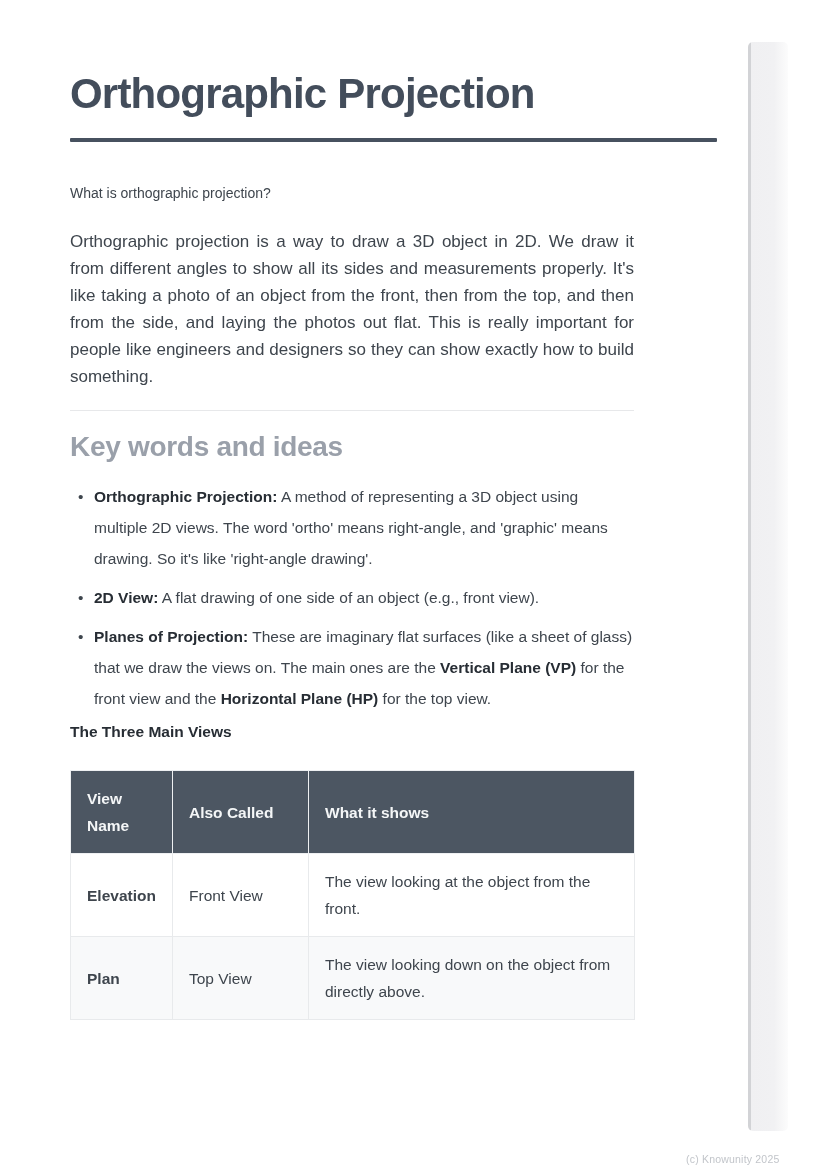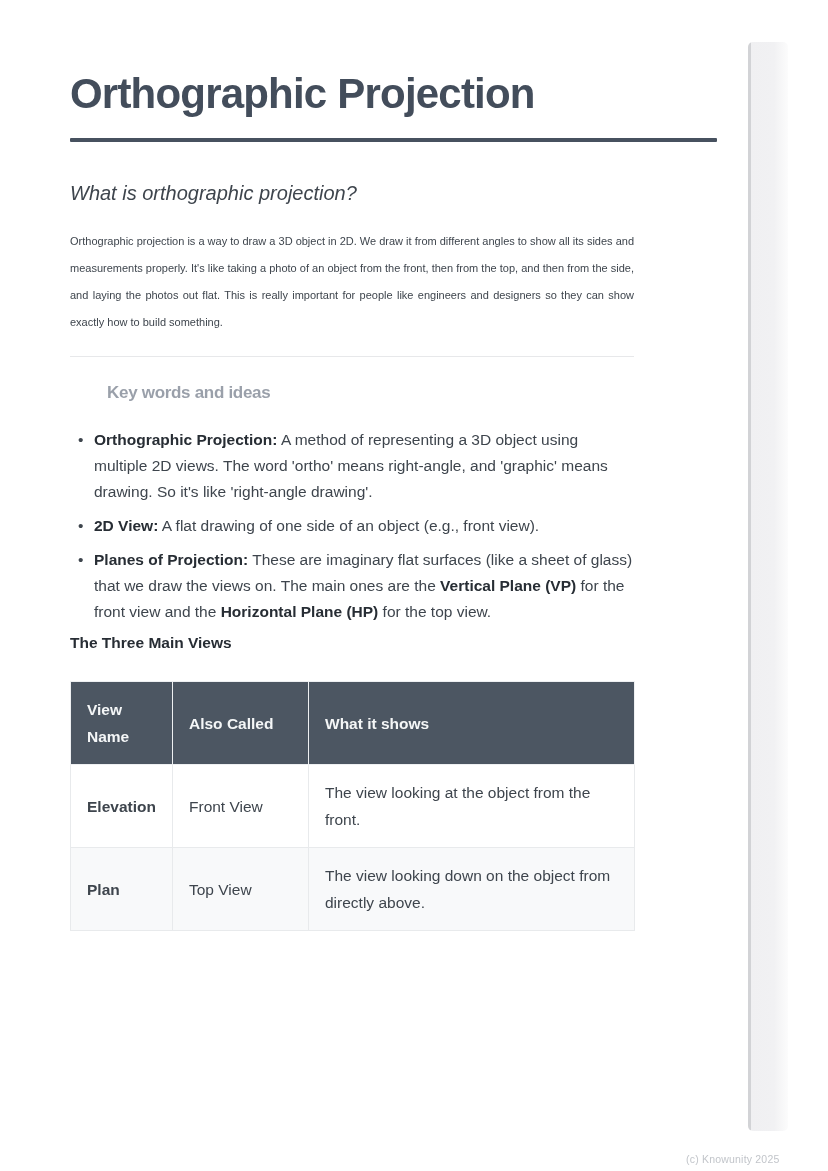--- a/index.html
+++ b/index.html
@@ -31,55 +31,53 @@
   }
   .title-rule {
     margin-top: 20px;
     width: 647px;           
     height: 4px;
     background: #47515f;
     border-radius: 1px;
   }
   .intro-q {
     margin-top: 41px;
-    font-size: 20px;
+    font-size: 14px;
     line-height: 21px;
     color: #3e454d;
-    font-style: italic;
   }
   .intro-para {
     margin-top: 24px;
-    font-size: 11px;
+    font-size: 17px;
     line-height: 27px;
     color: #3e454d;
     text-align: justify;
   }
   .divider {
     margin-top: 20px;
     height: 1px;
     background: #e7e8ea;
   }
   h2.section-heading {
     margin-top: 22px;
-    font-size: 17px;
+    font-size: 28px;
     line-height: 28px;
     font-weight: 700;
     letter-spacing: -0.3px;
     color: #9aa0aa;
-    margin-left: 37px;
   }
   ul.keyword-list {
     margin-top: 20px;
     list-style: none;
     padding-left: 24px;
   }
   ul.keyword-list li {
     position: relative;
     font-size: 15.5px;
-    line-height: 26px;
+    line-height: 31px;
     color: #3e454d;
     margin-bottom: 8px;
   }
   ul.keyword-list li::before {
     content: "\2022";
     position: absolute;
     left: -16px;
     top: 0;
     color: #3e454d;
   }

